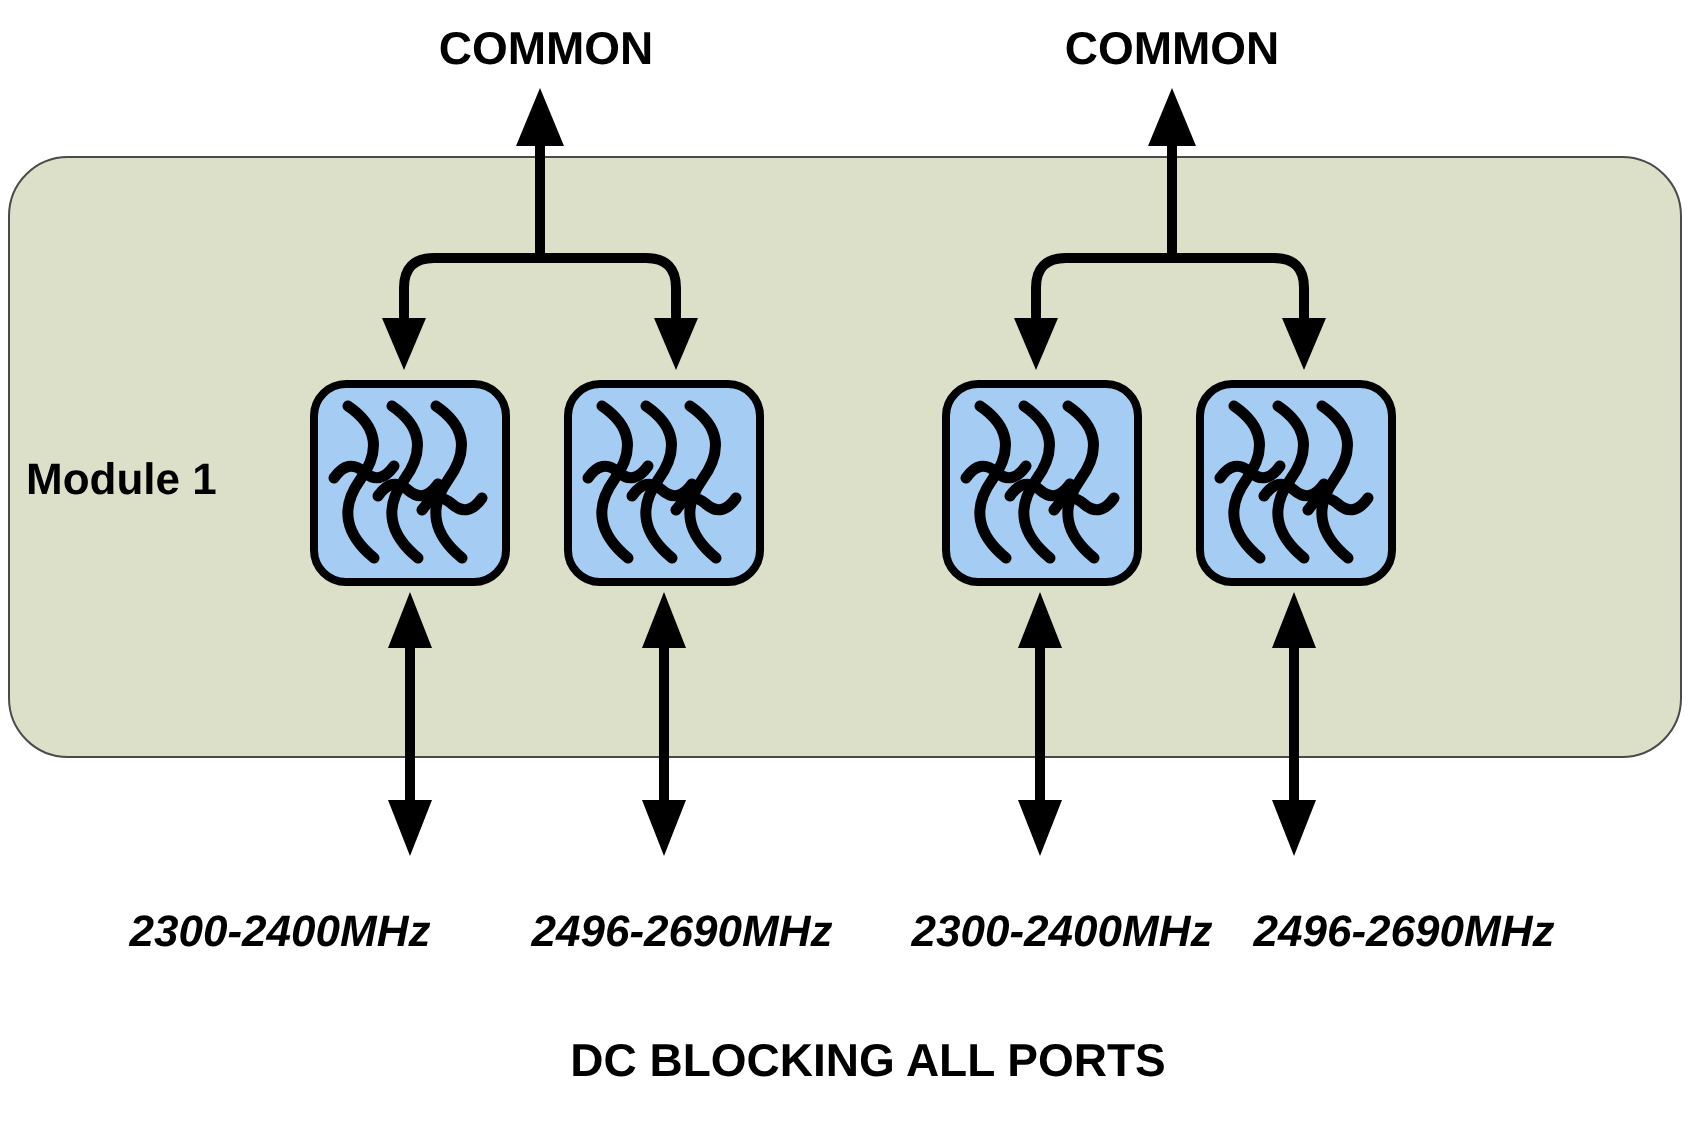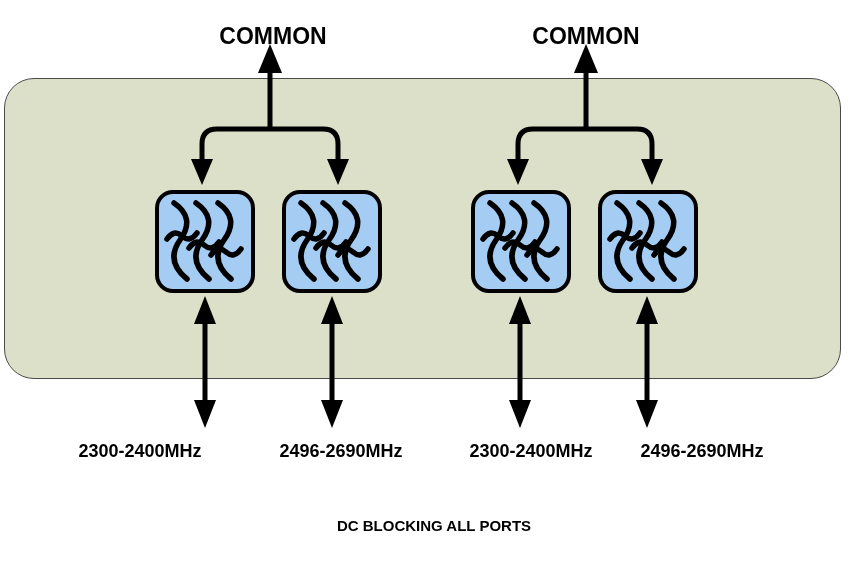--- a/index.html
+++ b/index.html
@@ -40,32 +40,32 @@
   .fb1{left:155px;top:190px;}
   .fb2{left:282px;top:190px;}
   .fb3{left:471px;top:190px;}
   .fb4{left:598px;top:190px;}
   .lbl{
     position:absolute;
     font-weight:bold;
     white-space:nowrap;
     line-height:1.1;
   }
-  .common{font-size:23px;top:12px;transform:translateX(-50%);margin-top:12px;}
+  .common{font-size:23px;top:12px;transform:translateX(-50%);}
   .common1{left:273px;}
   .common2{left:586px;}
   .module-label{font-size:22px;top:228px;}
   .module1{left:13px;}
   .module2{left:737px;}
-  .port{font-size:18px;top:442px;transform:translateX(-50%);}
+  .port{font-size:22px;top:454px;transform:translateX(-50%);font-style:italic;}
   .port1{left:140px;}
   .port2{left:341px;}
   .port3{left:531px;}
   .port4{left:702px;}
-  .footer-note{font-size:15px;top:518px;left:434px;transform:translateX(-50%);}
+  .footer-note{font-size:23px;top:518px;left:434px;transform:translateX(-50%);}
 </style>
 </head>
 <body>
 
 <div class="canvas">
 
   <svg width="0" height="0" style="position:absolute" aria-hidden="true">
     <defs>
       <g id="filter-sym" fill="none" stroke="#000" stroke-width="5.5" stroke-linecap="round">
         <path d="M19,13 Q41,28 25,50 Q10,71 32,89"></path>
@@ -76,20 +76,21 @@
         <path d="M56,65 q7,-10 15,-3 q8,7 15,-3"></path>
       </g>
     </defs>
   </svg>
 
   <div class="lbl common common1">COMMON</div>
   <div class="lbl common common2">COMMON</div>
 
   <div class="enclosure"></div>
 
+  <div class="lbl module-label module1">Module 1</div>
 
   <svg class="connectors" viewBox="0 0 851 561">
     <g stroke="#000" stroke-width="5" fill="none" stroke-linejoin="round">
 
       <path d="M270,129 V70"></path>
       <path d="M202,163 V144 Q202,129 217,129 H323 Q338,129 338,144 V163"></path>
 
       <path d="M586,129 V70"></path>
       <path d="M518,163 V144 Q518,129 533,129 H637 Q652,129 652,144 V163"></path>
 

